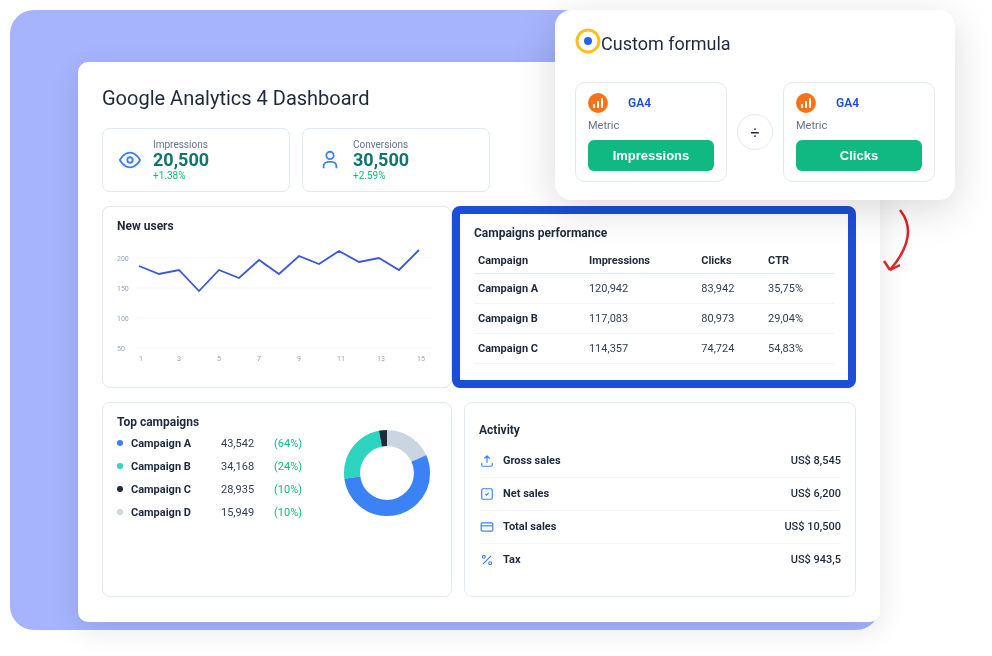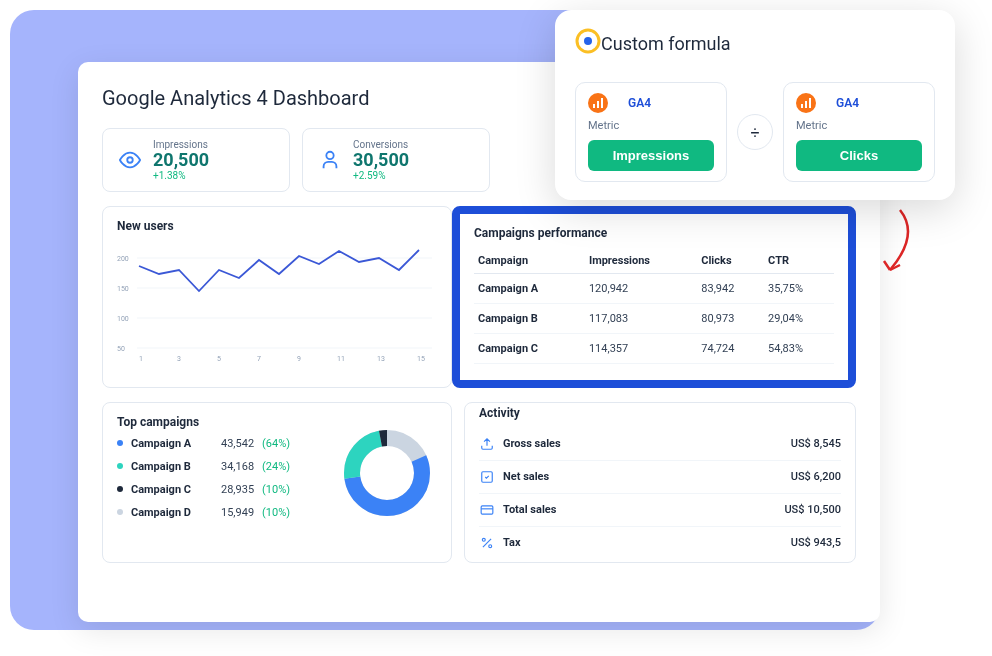--- a/index.html
+++ b/index.html
@@ -29,25 +29,25 @@
 .tbl th { text-align: left; font-weight: 700; color: #1e293b; padding: 6px 4px; border-bottom: 1px solid #e2e8f0; }
 .tbl td { padding: 8px 4px; color: #334155; border-bottom: 1px solid #f1f5f9; }
 .tbl td:first-child { font-weight: 700; color: #1e293b; }
 
 .bottom-row { display: flex; gap: 12px; }
 .top-camp-card { width: 350px; border: 1px solid #e2e8f0; border-radius: 8px; padding: 12px 14px; display: flex; }
 .camp-list { flex: 1; display: flex; flex-direction: column; gap: 10px; margin-top: 6px; }
 .camp-item { display: flex; align-items: center; font-size: 11px; }
 .dot { width: 6px; height: 6px; border-radius: 50%; margin-right: 8px; flex-shrink: 0; }
 .camp-name { font-weight: 700; color: #1e293b; width: 90px; }
-.camp-val { color: #334155; margin-right: 8px; }
+.camp-val { color: #334155; margin-right: 20px; }
 .camp-pct { color: #10b981; }
 .donut-wrap { width: 100px; height: 100px; margin-top: 8px; }
 
-.activity-card { flex: 1; border: 1px solid #e2e8f0; border-radius: 8px; padding: 3px 14px; }
+.activity-card { flex: 1; border: 1px solid #e2e8f0; border-radius: 8px; padding: 20px 14px; }
 .act-row { display: flex; align-items: center; padding: 8px 0; border-bottom: 1px solid #f1f5f9; font-size: 11px; }
 .act-row:last-child { border-bottom: none; }
 .act-icon { width: 16px; height: 16px; margin-right: 8px; display: flex; align-items: center; justify-content: center; }
 .act-label { flex: 1; font-weight: 700; color: #1e293b; }
 .act-val { color: #1e293b; font-weight: 500; }
 
 .formula-card { position: absolute; top: 10px; left: 555px; width: 400px; background: #fff; border-radius: 16px; box-shadow: 0 10px 40px rgba(0,0,0,0.15); padding: 18px 20px; z-index: 5; }
 .formula-header { display: flex; align-items: flex-end; gap: 0; margin-bottom: 28px; }
 .formula-title { font-size: 18px; color: #1e293b; }
 .formula-body { display: flex; align-items: center; gap: 10px; }

